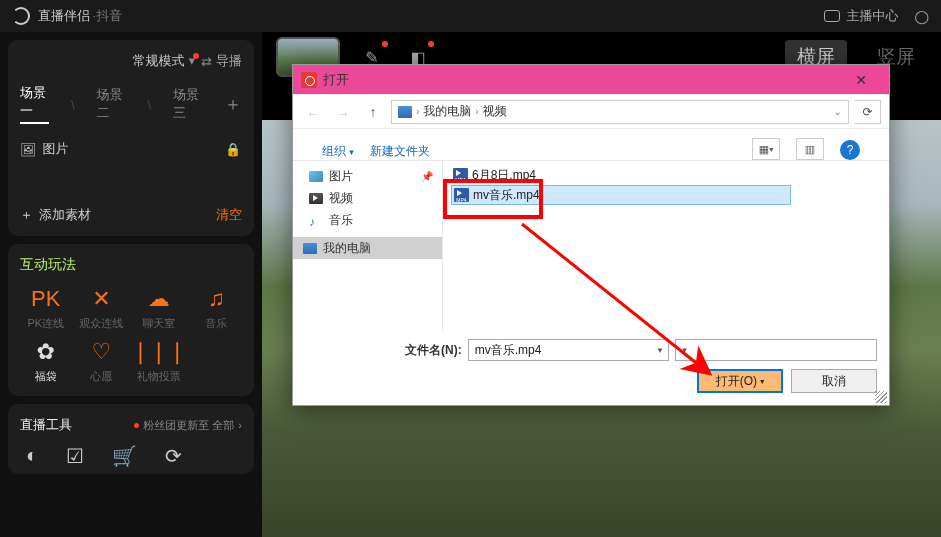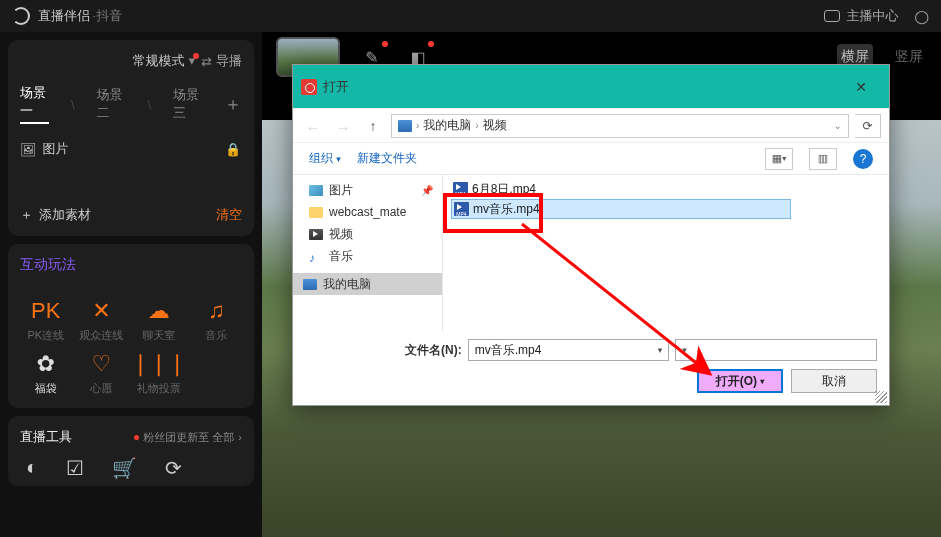--- a/index.html
+++ b/index.html
@@ -28,63 +28,63 @@
 .scenes .plus { margin-left: auto; color: #888; font-size: 18px; cursor: pointer; }
 
 .pic-row { display: flex; align-items: center; justify-content: space-between; margin-top: 16px; font-size: 13px; color: #ccc; }
 .pic-row .icn { display: inline-flex; align-items: center; gap: 6px; }
 .pic-row .lock { color: #888; }
 
 .add-row { display: flex; align-items: center; justify-content: space-between; margin-top: 48px; font-size: 13px; }
 .add-row .add { display: flex; align-items: center; gap: 6px; color: #ccc; cursor: pointer; }
 .add-row .clear { color: #f97316; cursor: pointer; }
 
-.section-title { font-size: 14px; color: #8b5cf6; margin-bottom: 24px; }
+.section-title { font-size: 14px; color: #bef264; margin-bottom: 12px; }
 .grid4 { display: grid; grid-template-columns: repeat(4, 1fr); gap: 8px 4px; text-align: center; }
 .grid4 .cell { color: #666; font-size: 11px; cursor: pointer; }
 .grid4 .cell .gicon { font-size: 22px; color: #f97316; margin-bottom: 4px; }
 .grid4 .cell.hot .gicon { color: #ddd; }
 .grid4 .cell.hot { color: #ddd; }
 
 .tools-head { display: flex; align-items: center; justify-content: space-between; font-size: 13px; color: #eee; }
 .tools-head .sub { font-size: 11px; color: #888; display: flex; align-items: center; gap: 4px; }
 .tools-head .rdot { width: 5px; height: 5px; background: #ff3b30; border-radius: 50%; }
 .tool-icons { display: flex; gap: 28px; margin-top: 10px; padding: 0 6px; color: #ccc; font-size: 20px; }
 
 
 .main { position: absolute; left: 262px; right: 0; top: 32px; bottom: 0; background: #000; }
 .main-toolbar { height: 50px; display: flex; align-items: center; padding: 0 14px; gap: 18px; }
 .thumb { width: 64px; height: 40px; border-radius: 6px; background: linear-gradient(180deg, #9ab0c0 0%, #5a7a4a 60%, #3a5030 100%); border: 2px solid #555; }
 .tool-btn { width: 28px; height: 28px; color: #aaa; display: flex; align-items: center; justify-content: center; position: relative; cursor: pointer; font-size: 16px; }
 .tool-btn .rdot2 { position: absolute; top: -2px; right: -2px; width: 6px; height: 6px; background: #ff3b30; border-radius: 50%; }
 .main-toolbar .spacer { flex: 1; }
-.orient { color: #ccc; font-size: 14px; padding: 4px 4px; }
+.orient { color: #ccc; font-size: 19px; padding: 4px 12px; }
 .orient.active { background: #333; border-radius: 4px; }
 .orient.dim { color: #666; }
 
 .video { position: absolute; left: 0; right: 0; top: 88px; bottom: 0; background: linear-gradient(180deg, #b8c4c8 0%, #a8b8bc 20%, #5d7848 40%, #6a8050 55%, #4a5838 75%, #3a4428 100%); }
 
 
 .dialog { position: absolute; left: 292px; top: 64px; width: 598px; height: 342px; background: #fff; border: 1px solid #999; box-shadow: 0 4px 24px rgba(0,0,0,0.5); display: flex; flex-direction: column; font-size: 12px; }
-.dlg-title { height: 44px; display: flex; align-items: center; padding: 0 8px; background: #14b8a6; border-bottom: 1px solid #eee; }
+.dlg-title { height: 30px; display: flex; align-items: center; padding: 0 8px; background: #ec4899; border-bottom: 1px solid #eee; }
 .dlg-title .redico { width: 16px; height: 16px; background: #e53935; border-radius: 2px; margin-right: 6px; position: relative; }
 .dlg-title .redico::after { content: ""; position: absolute; left: 4px; top: 4px; width: 8px; height: 8px; border: 1.5px solid #fff; border-radius: 50%; }
 .dlg-title .ttl { flex: 1; color: #333; font-size: 13px; }
 .dlg-title .x { width: 40px; text-align: center; color: #333; cursor: pointer; font-size: 14px; }
 
 .dlg-nav { height: 34px; display: flex; align-items: center; padding: 0 8px; gap: 6px; border-bottom: 1px solid #eee; }
 .dlg-nav .navbtn { width: 24px; height: 24px; color: #888; display: flex; align-items: center; justify-content: center; cursor: pointer; font-size: 14px; }
 .dlg-nav .navbtn.disabled { color: #ccc; }
 .dlg-nav .crumb { flex: 1; height: 24px; border: 1px solid #ccc; display: flex; align-items: center; padding: 0 6px; gap: 4px; color: #333; }
 .dlg-nav .crumb .cico { width: 14px; height: 12px; background: linear-gradient(#4a90d9, #2e6bb0); border-radius: 1px; }
 .dlg-nav .crumb .car { color: #888; font-size: 10px; }
 .dlg-nav .refresh { width: 26px; height: 24px; border: 1px solid #ccc; border-left: none; display: flex; align-items: center; justify-content: center; color: #555; cursor: pointer; }
 .dlg-nav .search { width: 180px; height: 24px; border: 1px solid #ccc; margin-left: 8px; padding: 0 6px; color: #888; display: flex; align-items: center; }
 
-.dlg-tools { height: 32px; display: flex; align-items: center; padding: 0 16px; gap: 16px; border-bottom: 1px solid #e8e8e8; }
+.dlg-tools { height: 32px; display: flex; align-items: flex-end; padding: 0 29px; gap: 16px; border-bottom: 1px solid #e8e8e8; }
 .dlg-tools .lnk { color: #1565c0; cursor: pointer; }
 .dlg-tools .spacer { flex: 1; }
 .dlg-tools .viewbtn { width: 28px; height: 22px; border: 1px solid #ccc; display: flex; align-items: center; justify-content: center; color: #555; cursor: pointer; font-size: 11px; }
 .dlg-tools .help { width: 20px; height: 20px; background: #1976d2; color: #fff; border-radius: 50%; display: flex; align-items: center; justify-content: center; font-size: 12px; cursor: pointer; }
 
 .dlg-body { flex: 1; display: flex; min-height: 0; }
 .tree { width: 150px; border-right: 1px solid #e8e8e8; padding: 4px 0; overflow: hidden; }
 .tree .node { height: 22px; display: flex; align-items: center; padding-left: 16px; gap: 6px; color: #333; cursor: pointer; font-size: 12px; }
 .tree .node.sel { background: #d0d0d0; }
 .tree .node .pin { color: #888; font-size: 10px; margin-left: auto; margin-right: 8px; }
@@ -106,21 +106,21 @@
 .redbox { position: absolute; border: 4px solid #ff0000; pointer-events: none; }
 
 .dlg-foot { padding: 8px 12px 12px; display: flex; flex-direction: column; gap: 8px; }
 .fn-row { display: flex; align-items: center; gap: 6px; }
 .fn-row .lbl { color: #333; font-weight: bold; }
 .fn-row .combo { flex: 1; height: 22px; border: 1px solid #aaa; padding: 0 6px; display: flex; align-items: center; justify-content: space-between; color: #222; background: #fff; }
 .fn-row .combo .car { color: #555; font-size: 9px; }
 .fn-row .type { width: 182px; }
 .btn-row { display: flex; justify-content: flex-end; gap: 8px; }
 .btn { width: 86px; height: 24px; border: 1px solid #aaa; background: #efefef; display: flex; align-items: center; justify-content: center; color: #222; cursor: pointer; font-size: 12px; }
-.btn.primary { border: 2px solid #0078d7; background: #f0abfc; font-weight: bold; }
+.btn.primary { border: 2px solid #0078d7; background: #fdba74; }
 
 
 .arrow-svg { position: absolute; left: 292px; top: 64px; width: 598px; height: 342px; pointer-events: none; }
 
 .resize-grip { position: absolute; right: 2px; bottom: 2px; width: 12px; height: 12px; background: repeating-linear-gradient(135deg, #999 0 1px, transparent 1px 3px); }
 </style>
 </head>
 <body>
 
 <div class="topbar">
@@ -263,24 +263,20 @@
     <span class="help">?</span>
   </div>
   <div class="dlg-body">
     <div class="tree">
       <div class="node">
           <span class="fico pic"></span>
           <span>图片</span>
           <span class="pin">📌</span>
         </div>
       <div class="node">
-          <span class="fico folder"></span>
-          <span>webcast_mate</span>
-        </div>
-      <div class="node">
           <span class="fico vid"></span>
           <span>视频</span>
         </div>
       <div class="node">
           <span class="fico music">♪</span>
           <span>音乐</span>
         </div>
       <div style="height:6px"></div>
       <div class="node sel" style="padding-left:10px">
           <span class="fico pc"></span>

